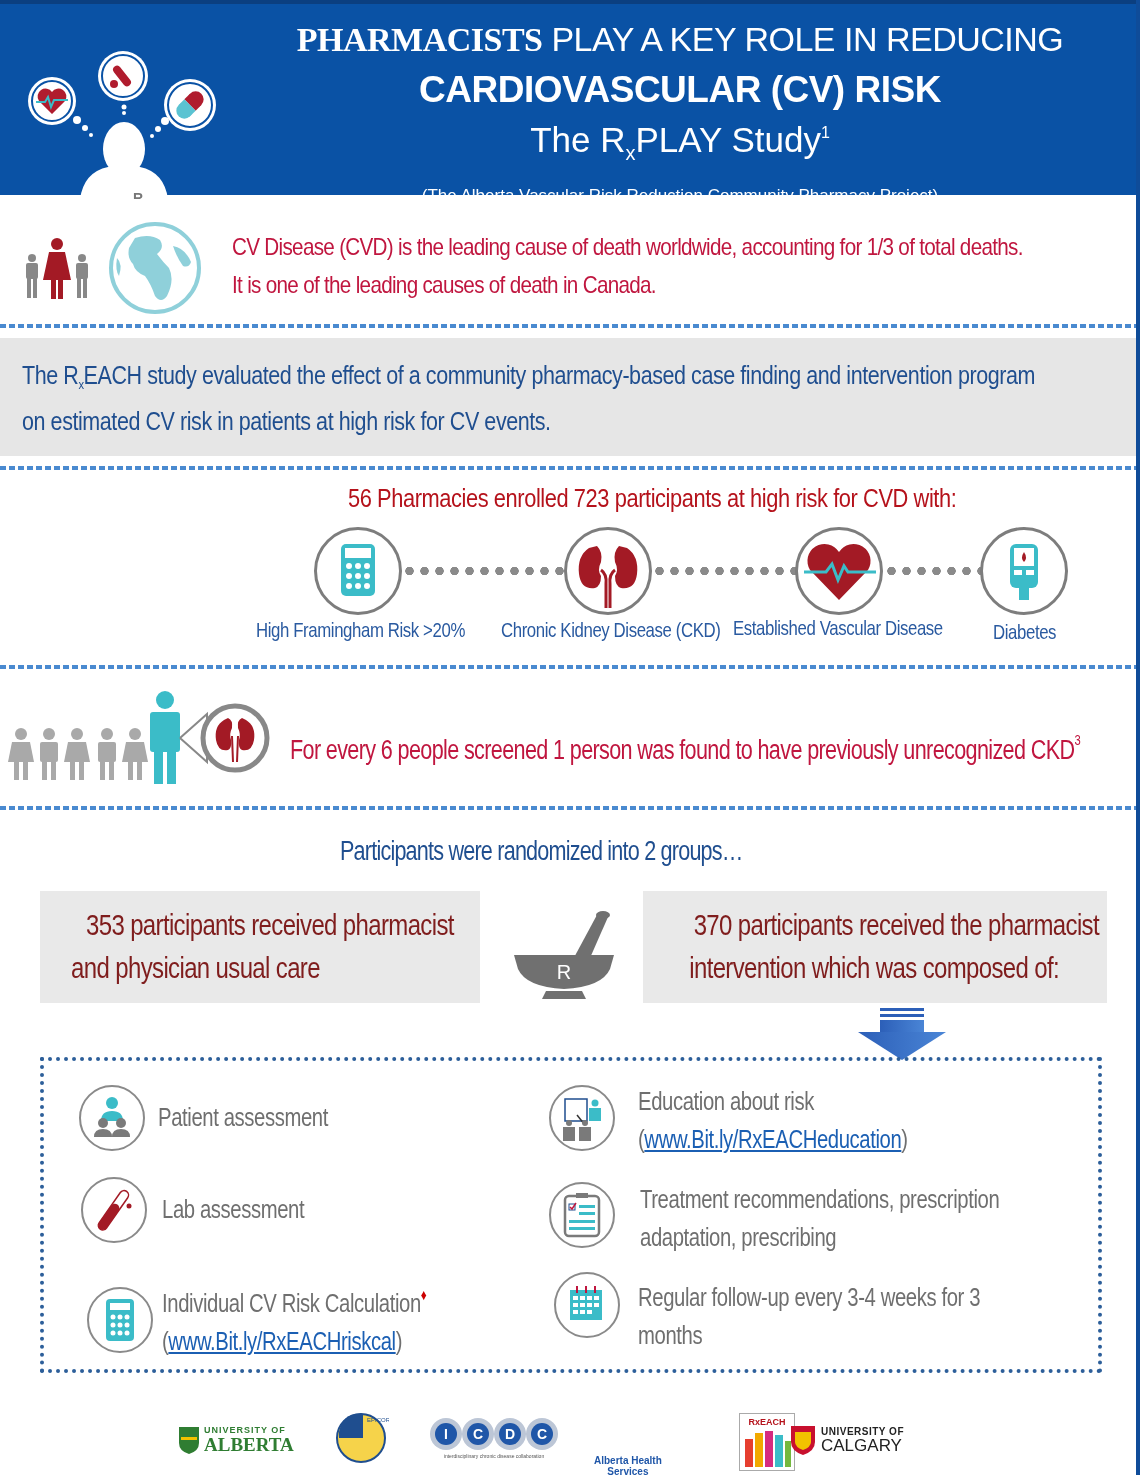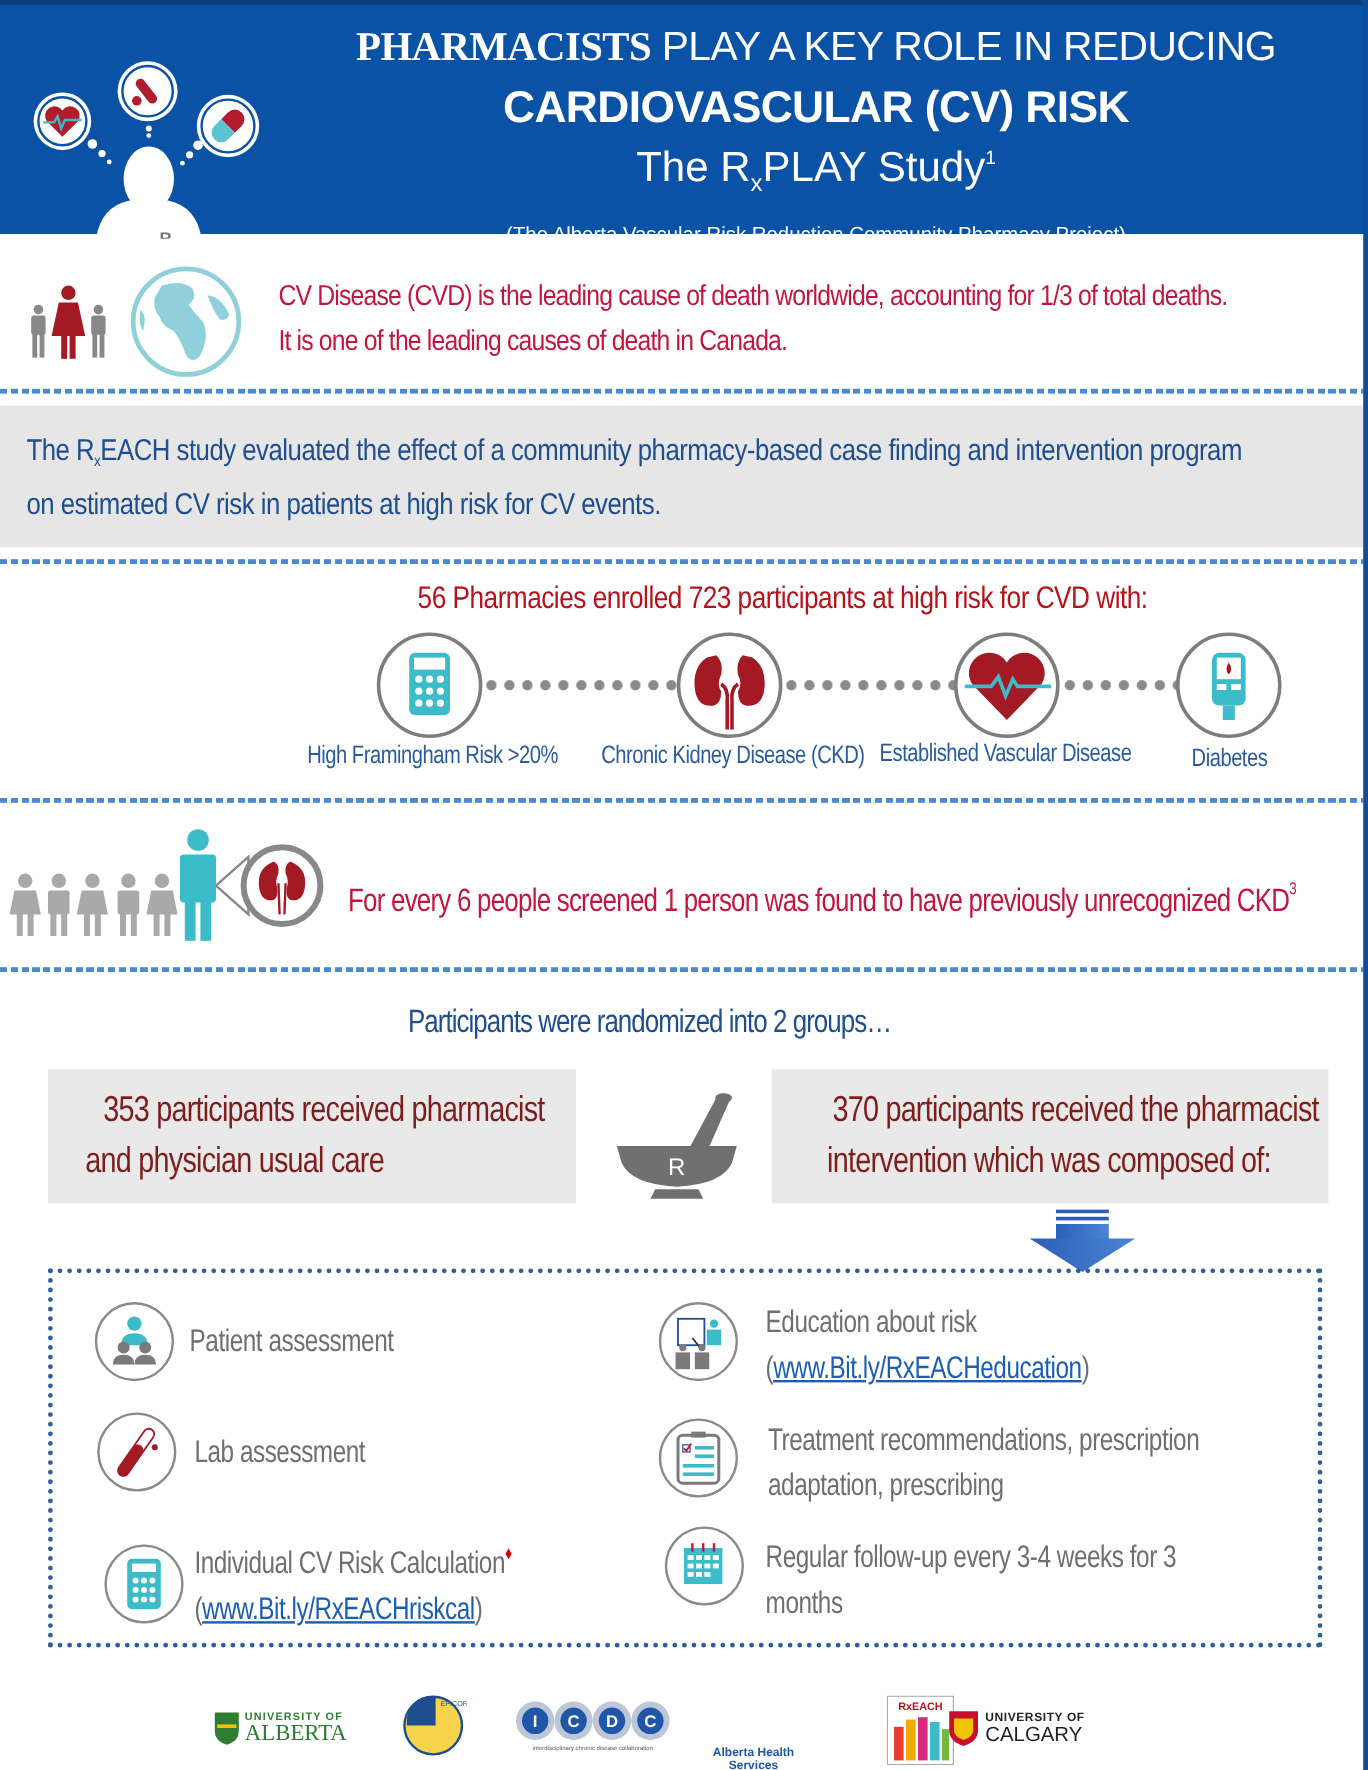--- a/index.html
+++ b/index.html
@@ -413,21 +413,21 @@
     <div>months</div>
   </div>
 
   <div class="logo" style="left:178px;">
     <svg width="22" height="30" viewBox="0 0 22 30">
         <path d="M1 2 L21 2 L21 18 Q21 26 11 29 Q1 26 1 18 Z" fill="#2f7d32"></path>
         <rect x="3" y="12" width="16" height="3" fill="#f2c200"></rect>
       </svg>
     <div style="margin-left:4px;color:#2f7d32;">
       <div class="logo-text" style="font-size:9px;letter-spacing:1px;">UNIVERSITY OF</div>
-      <div style="font-size:19px;font-family:'Liberation Serif',serif;line-height:1;">ALBERTA</div>
+      <div style="font-size:19px;font-family:'Liberation Serif',serif;line-height:1;font-weight:bold;">ALBERTA</div>
     </div>
   </div>
   <div class="logo" style="left:333px;top:1407px;">
     <svg width="56" height="58" viewBox="0 0 56 58">
       <circle cx="28" cy="30" r="24" fill="#f6d34a" stroke="#1f4e8f" stroke-width="2"></circle>
       <path d="M6 24 Q10 4 30 6 L30 30 L6 30 Z" fill="#1f4e8f"></path>
       <text x="34" y="14" font-size="6" fill="#1f4e8f" font-family="Liberation Sans, sans-serif">EPICORE Centre</text>
     </svg>
   </div>
   <div class="logo" style="left:428px;">

